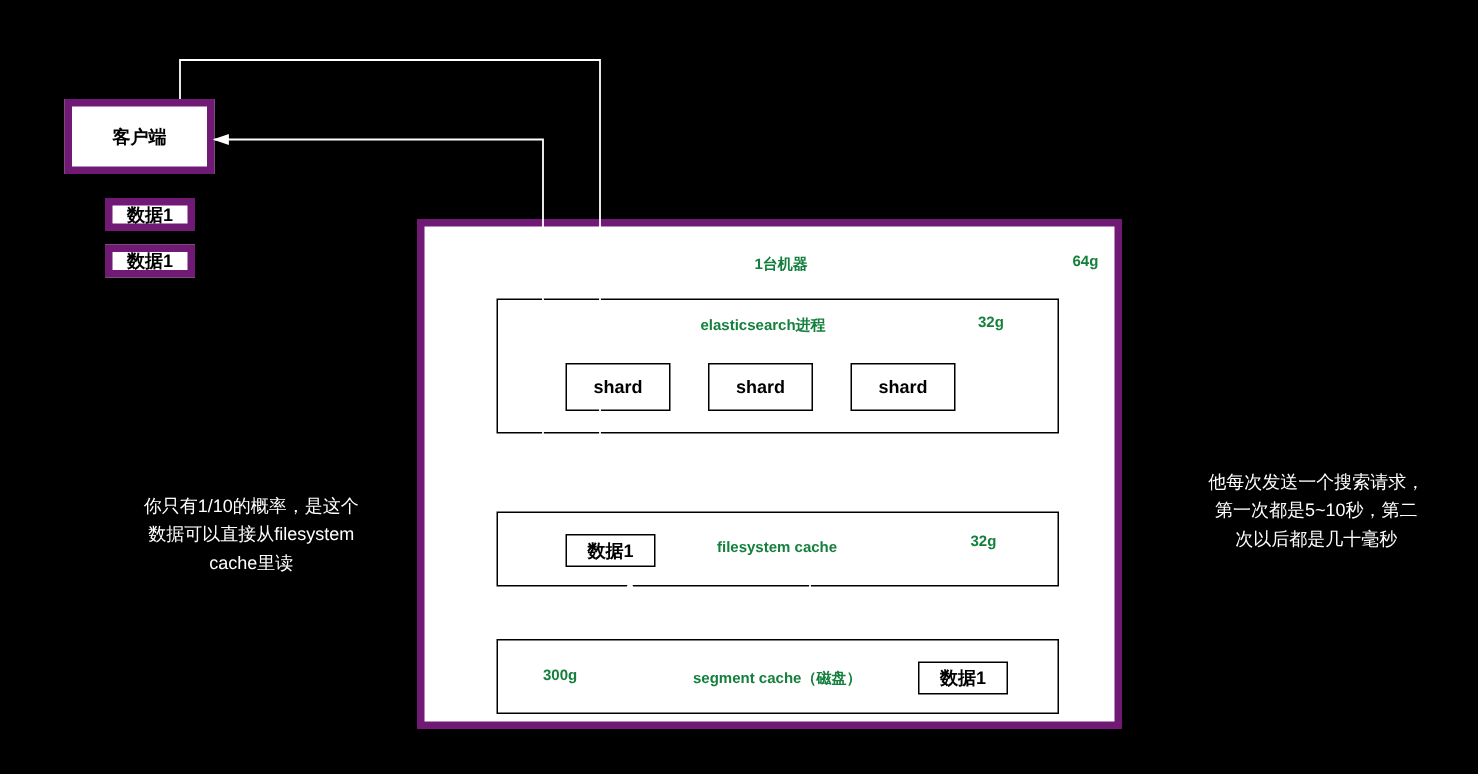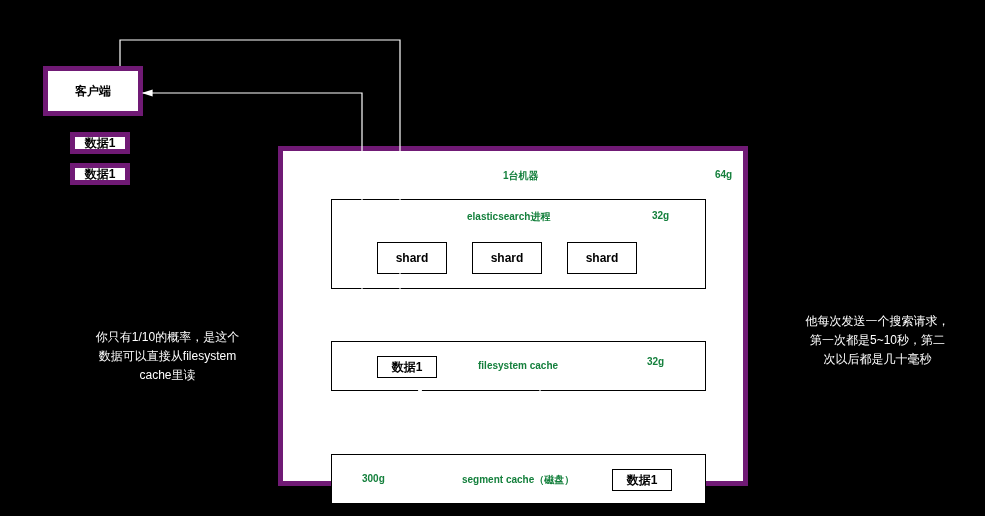--- a/index.html
+++ b/index.html
@@ -87,21 +87,21 @@
   </div>
 
   <div class="inner-box" style="left:48px; top:190px; width:375px; height:50px; display:block;">
     <div class="inner-box" style="left:45px; top:14px; width:60px; height:22px;">
       <span>数据1</span>
     </div>
     <span class="lbl" style="left:146px; top:18px;">filesystem cache</span>
     <span class="lbl" style="left:315px; top:14px;">32g</span>
   </div>
 
-  <div class="inner-box" style="left:48px; top:275px; width:375px; height:50px; display:block;margin-top:28px;">
+  <div class="inner-box" style="left:48px; top:275px; width:375px; height:50px; display:block;">
     <span class="lbl" style="left:30px; top:18px;">300g</span>
     <span class="lbl" style="left:130px; top:18px;">segment cache（磁盘）</span>
     <div class="inner-box" style="left:280px; top:14px; width:60px; height:22px;">
       <span>数据1</span>
     </div>
   </div>
 </div>
 
 <div class="note" style="left:80px; top:328px; width:175px;">
   <span>你只有1/10的概率，是这个</span><br>

